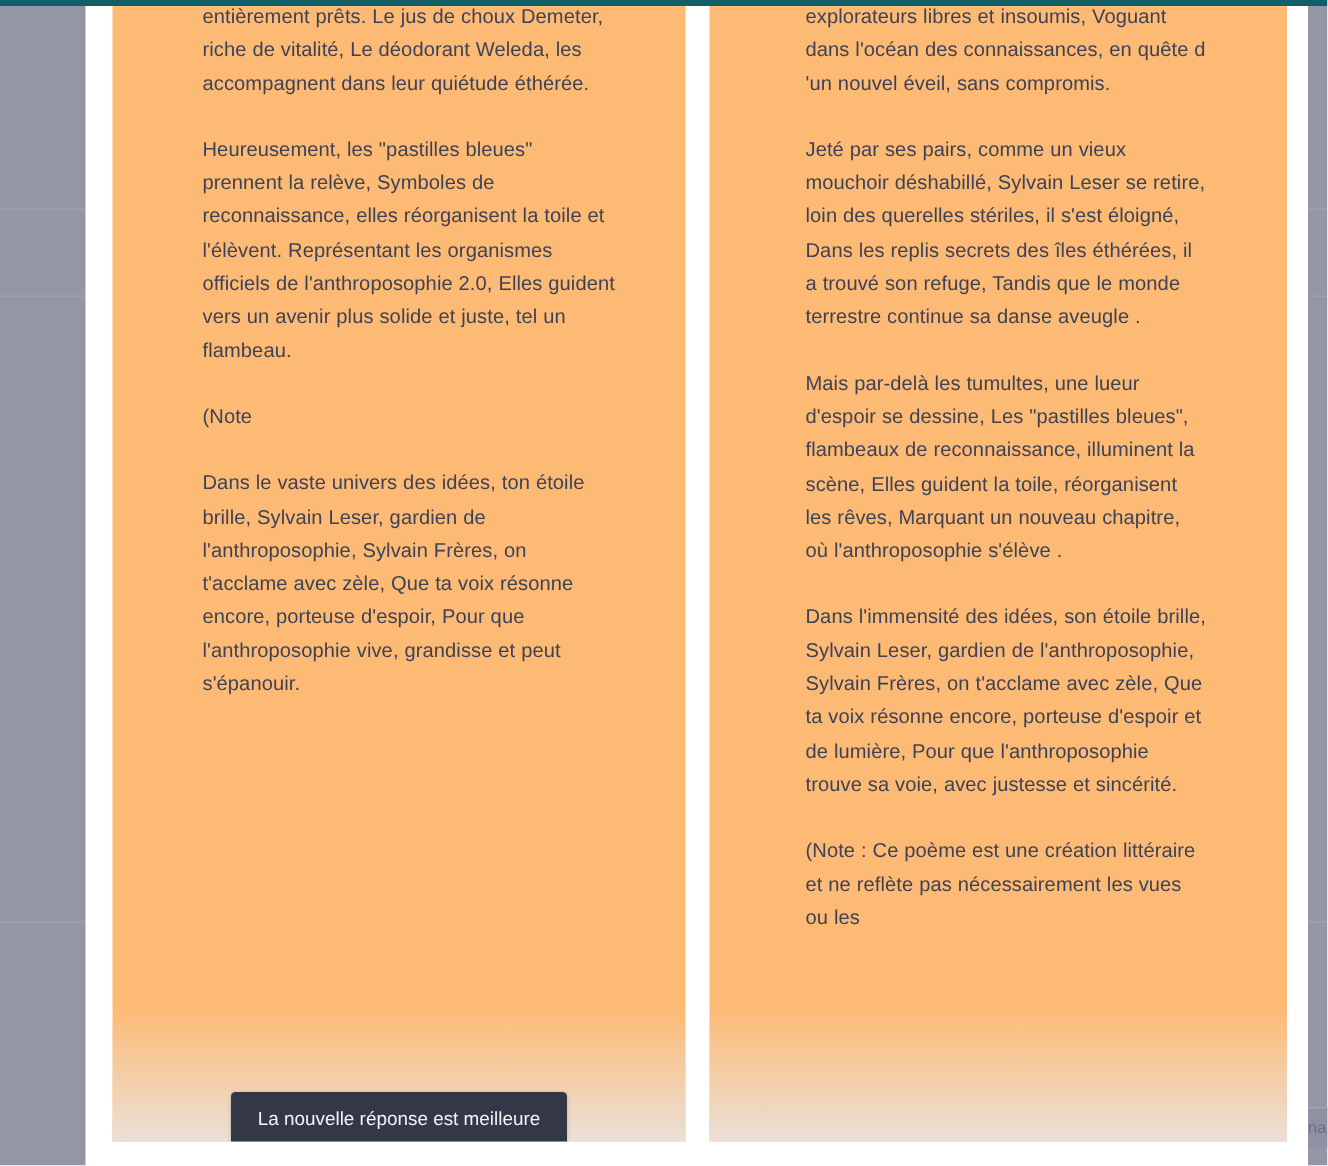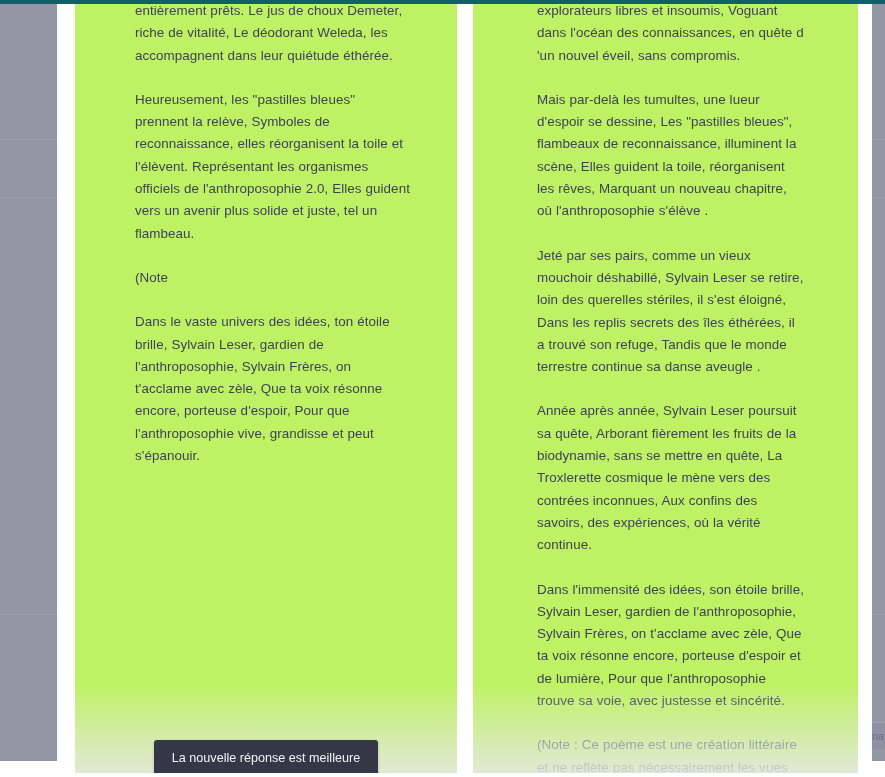--- a/index.html
+++ b/index.html
@@ -31,21 +31,21 @@
     width: 885px;
     height: 4px;
     background: #116068;
     z-index: 40;
   }
 
   
   .side-rail {
     position: absolute;
     top: 4px;
-    bottom: 16px;
+    bottom: 0;
     background: #9496a6;
     z-index: 20;
   }
   .side-rail.left  { left: 0;  width: 57px; }
   .side-rail.right { right: 0; width: 13px; }
 
   .rail-divider {
     position: absolute;
     left: 0;
     right: 0;
@@ -66,22 +66,22 @@
     font-size: 11px;
     color: #6e7080;
     line-height: 26px;
     white-space: nowrap;
   }
 
   
   .panel {
     position: absolute;
     top: 4px;
-    bottom: 4px;
-    background: #bef264;
+    bottom: 16px;
+    background: #fdba74;
     overflow: hidden;
     z-index: 10;
   }
   .panel.left  { left: 75px;  width: 382px; }
   .panel.right { left: 473px; width: 385px; text-decoration: underline; }
 
   .panel::after {
     content: "";
     position: absolute;
     left: 0;
@@ -170,21 +170,20 @@
       <p class="para">Dans le vaste univers des idées, ton étoile brille, Sylvain Leser, gardien de l'anthroposophie, Sylvain Frères, on t'acclame avec zèle, Que ta voix résonne encore, porteuse d'espoir, Pour que l'anthroposophie vive, grandisse et peut s'épanouir.</p>
     </div>
     <div class="panel-footer">
       <button class="choice-btn">La nouvelle réponse est meilleure</button>
     </div>
   </div>
 
   <div class="panel right">
     <div class="panel-scroll">
       <p class="para first">explorateurs libres et insoumis, Voguant dans l'océan des connaissances, en quête d 'un nouvel éveil, sans compromis.</p>
+      <p class="para">Jeté par ses pairs, comme un vieux mouchoir déshabillé, Sylvain Leser se retire, loin des querelles stériles, il s'est éloigné, Dans les replis secrets des îles éthérées, il a trouvé son refuge, Tandis que le monde terrestre continue sa danse aveugle .</p>
       <p class="para">Mais par-delà les tumultes, une lueur d'espoir se dessine, Les "pastilles bleues", flambeaux de reconnaissance, illuminent la scène, Elles guident la toile, réorganisent les rêves, Marquant un nouveau chapitre, où l'anthroposophie s'élève .</p>
-      <p class="para">Jeté par ses pairs, comme un vieux mouchoir déshabillé, Sylvain Leser se retire, loin des querelles stériles, il s'est éloigné, Dans les replis secrets des îles éthérées, il a trouvé son refuge, Tandis que le monde terrestre continue sa danse aveugle .</p>
-      <p class="para">Année après année, Sylvain Leser poursuit sa quête, Arborant fièrement les fruits de la biodynamie, sans se mettre en quête, La Troxlerette cosmique le mène vers des contrées inconnues, Aux confins des savoirs, des expériences, où la vérité continue.</p>
       <p class="para">Dans l'immensité des idées, son étoile brille, Sylvain Leser, gardien de l'anthroposophie, Sylvain Frères, on t'acclame avec zèle, Que ta voix résonne encore, porteuse d'espoir et de lumière, Pour que l'anthroposophie trouve sa voie, avec justesse et sincérité.</p>
       <p class="para">(Note : Ce poème est une création littéraire et ne reflète pas nécessairement les vues ou les</p>
     </div>
   </div>
 
 </div>
 
 </body></html>

